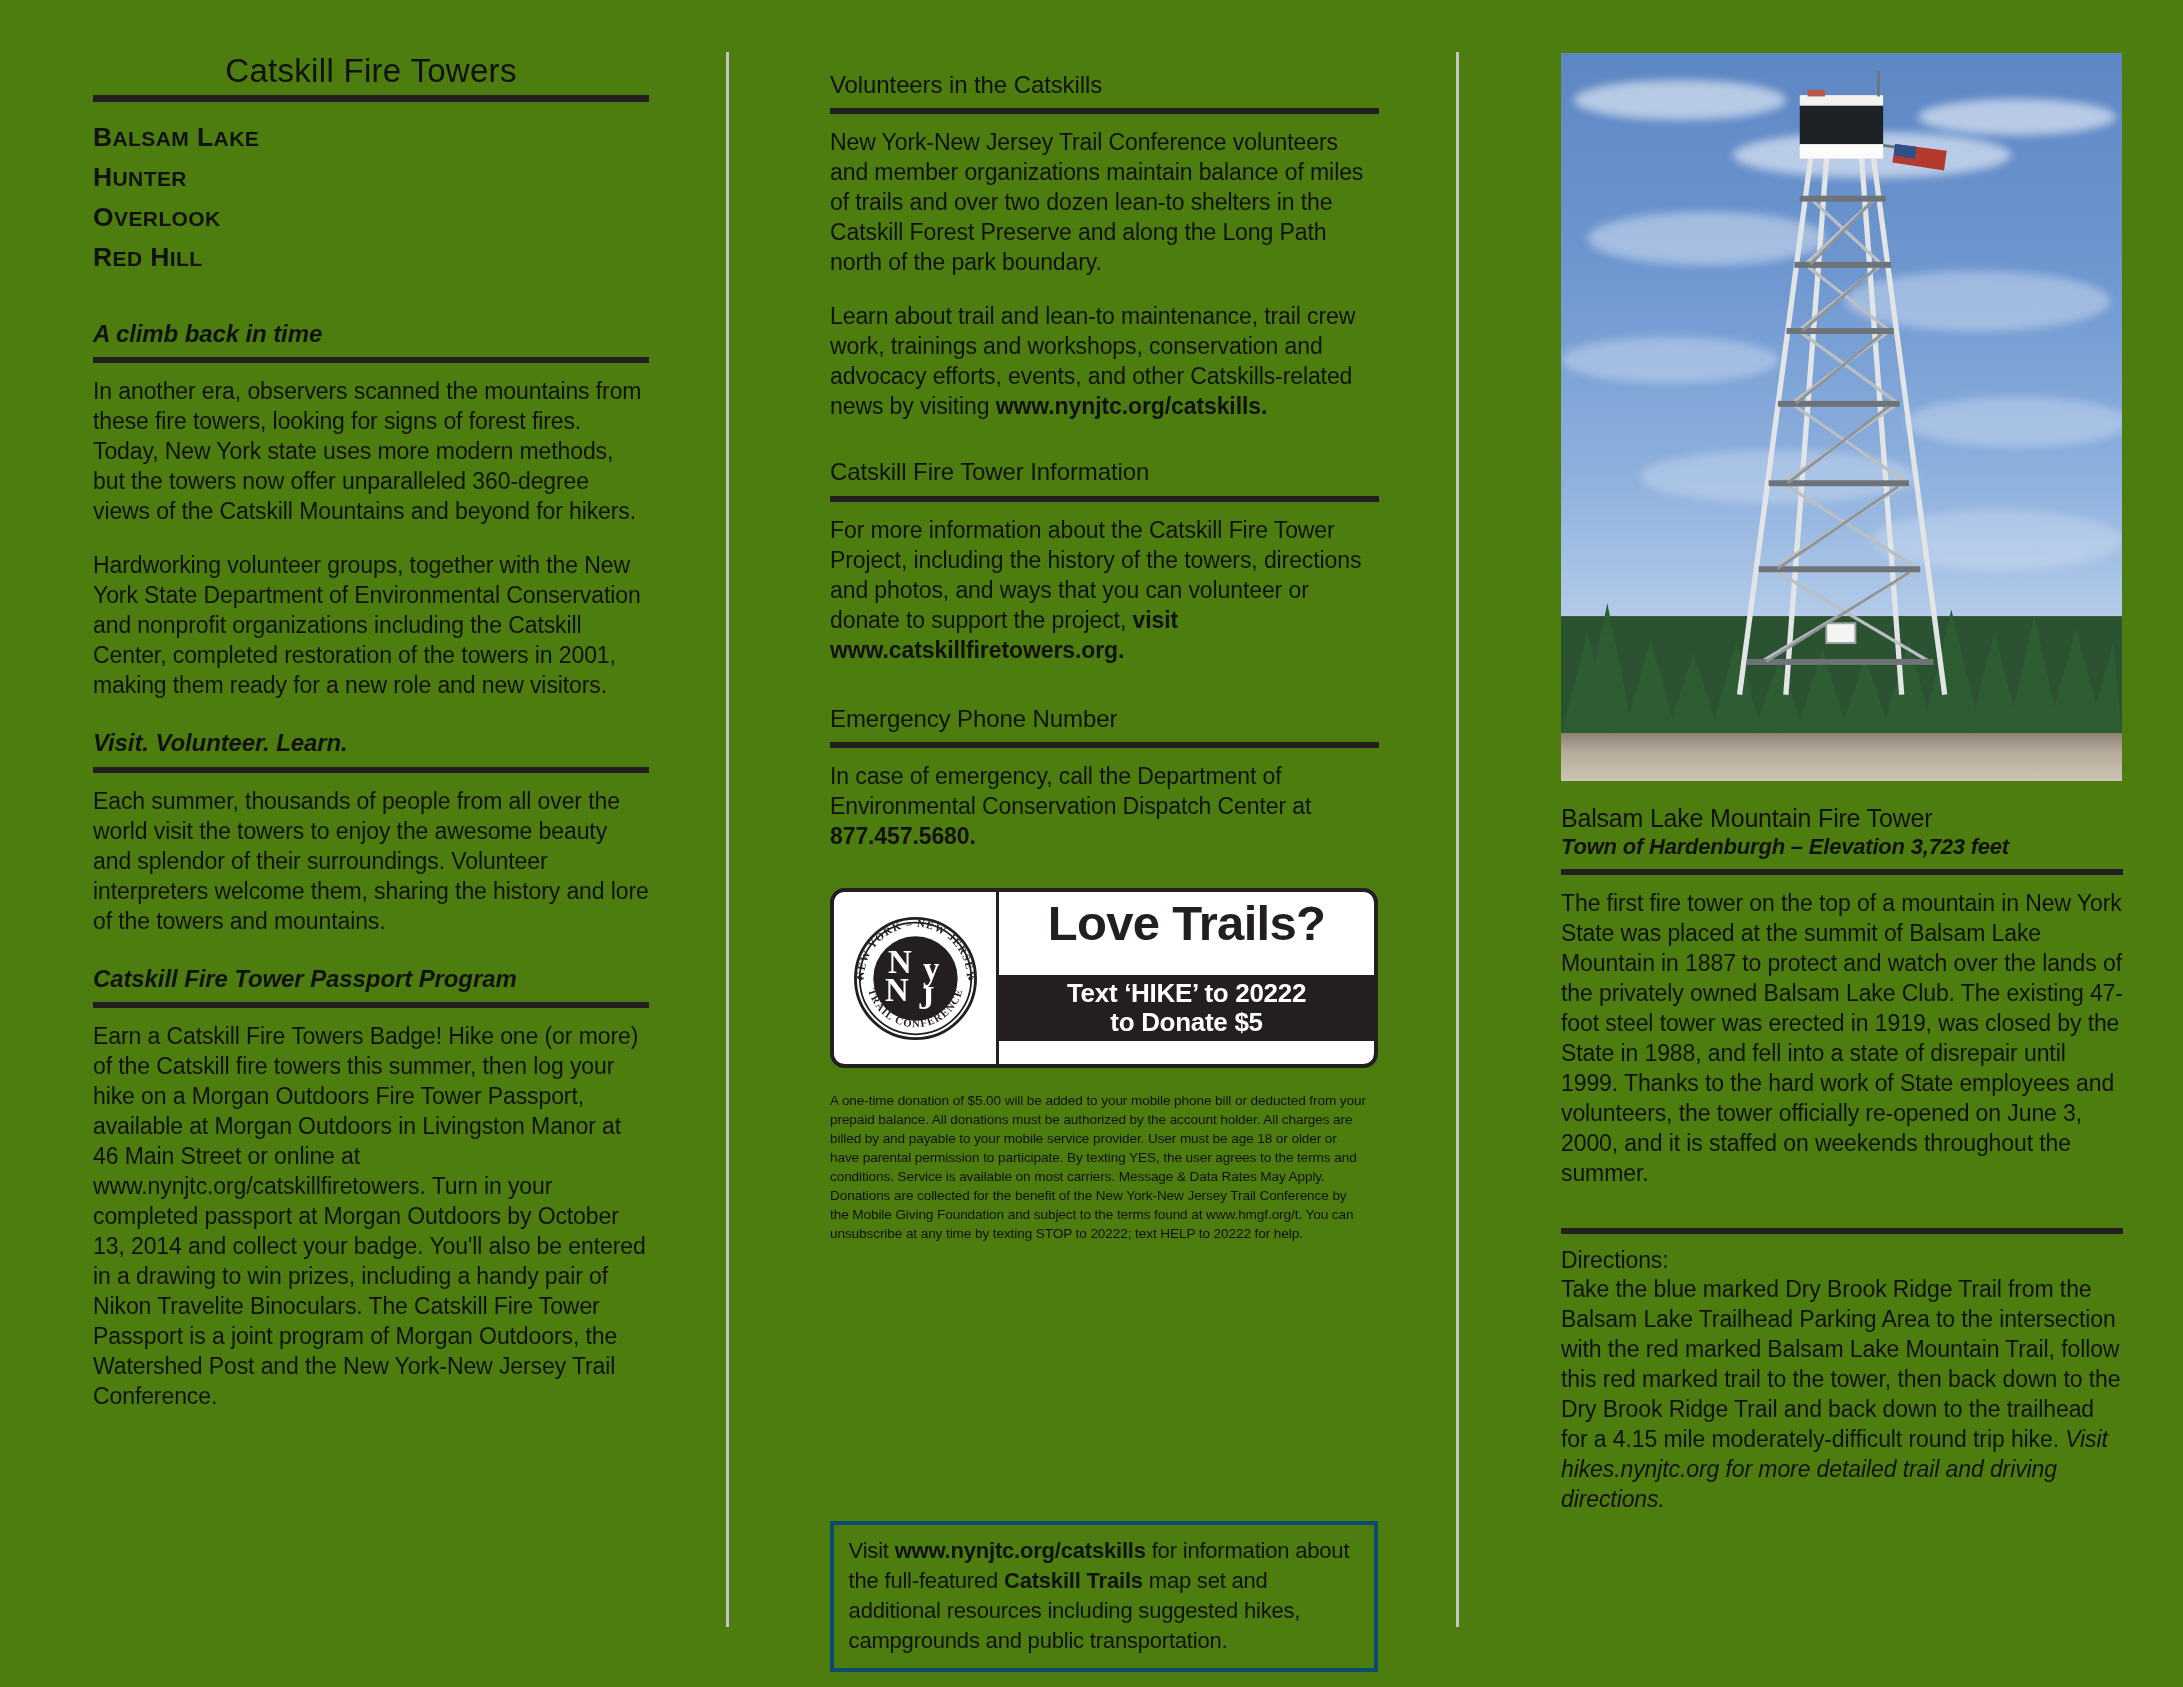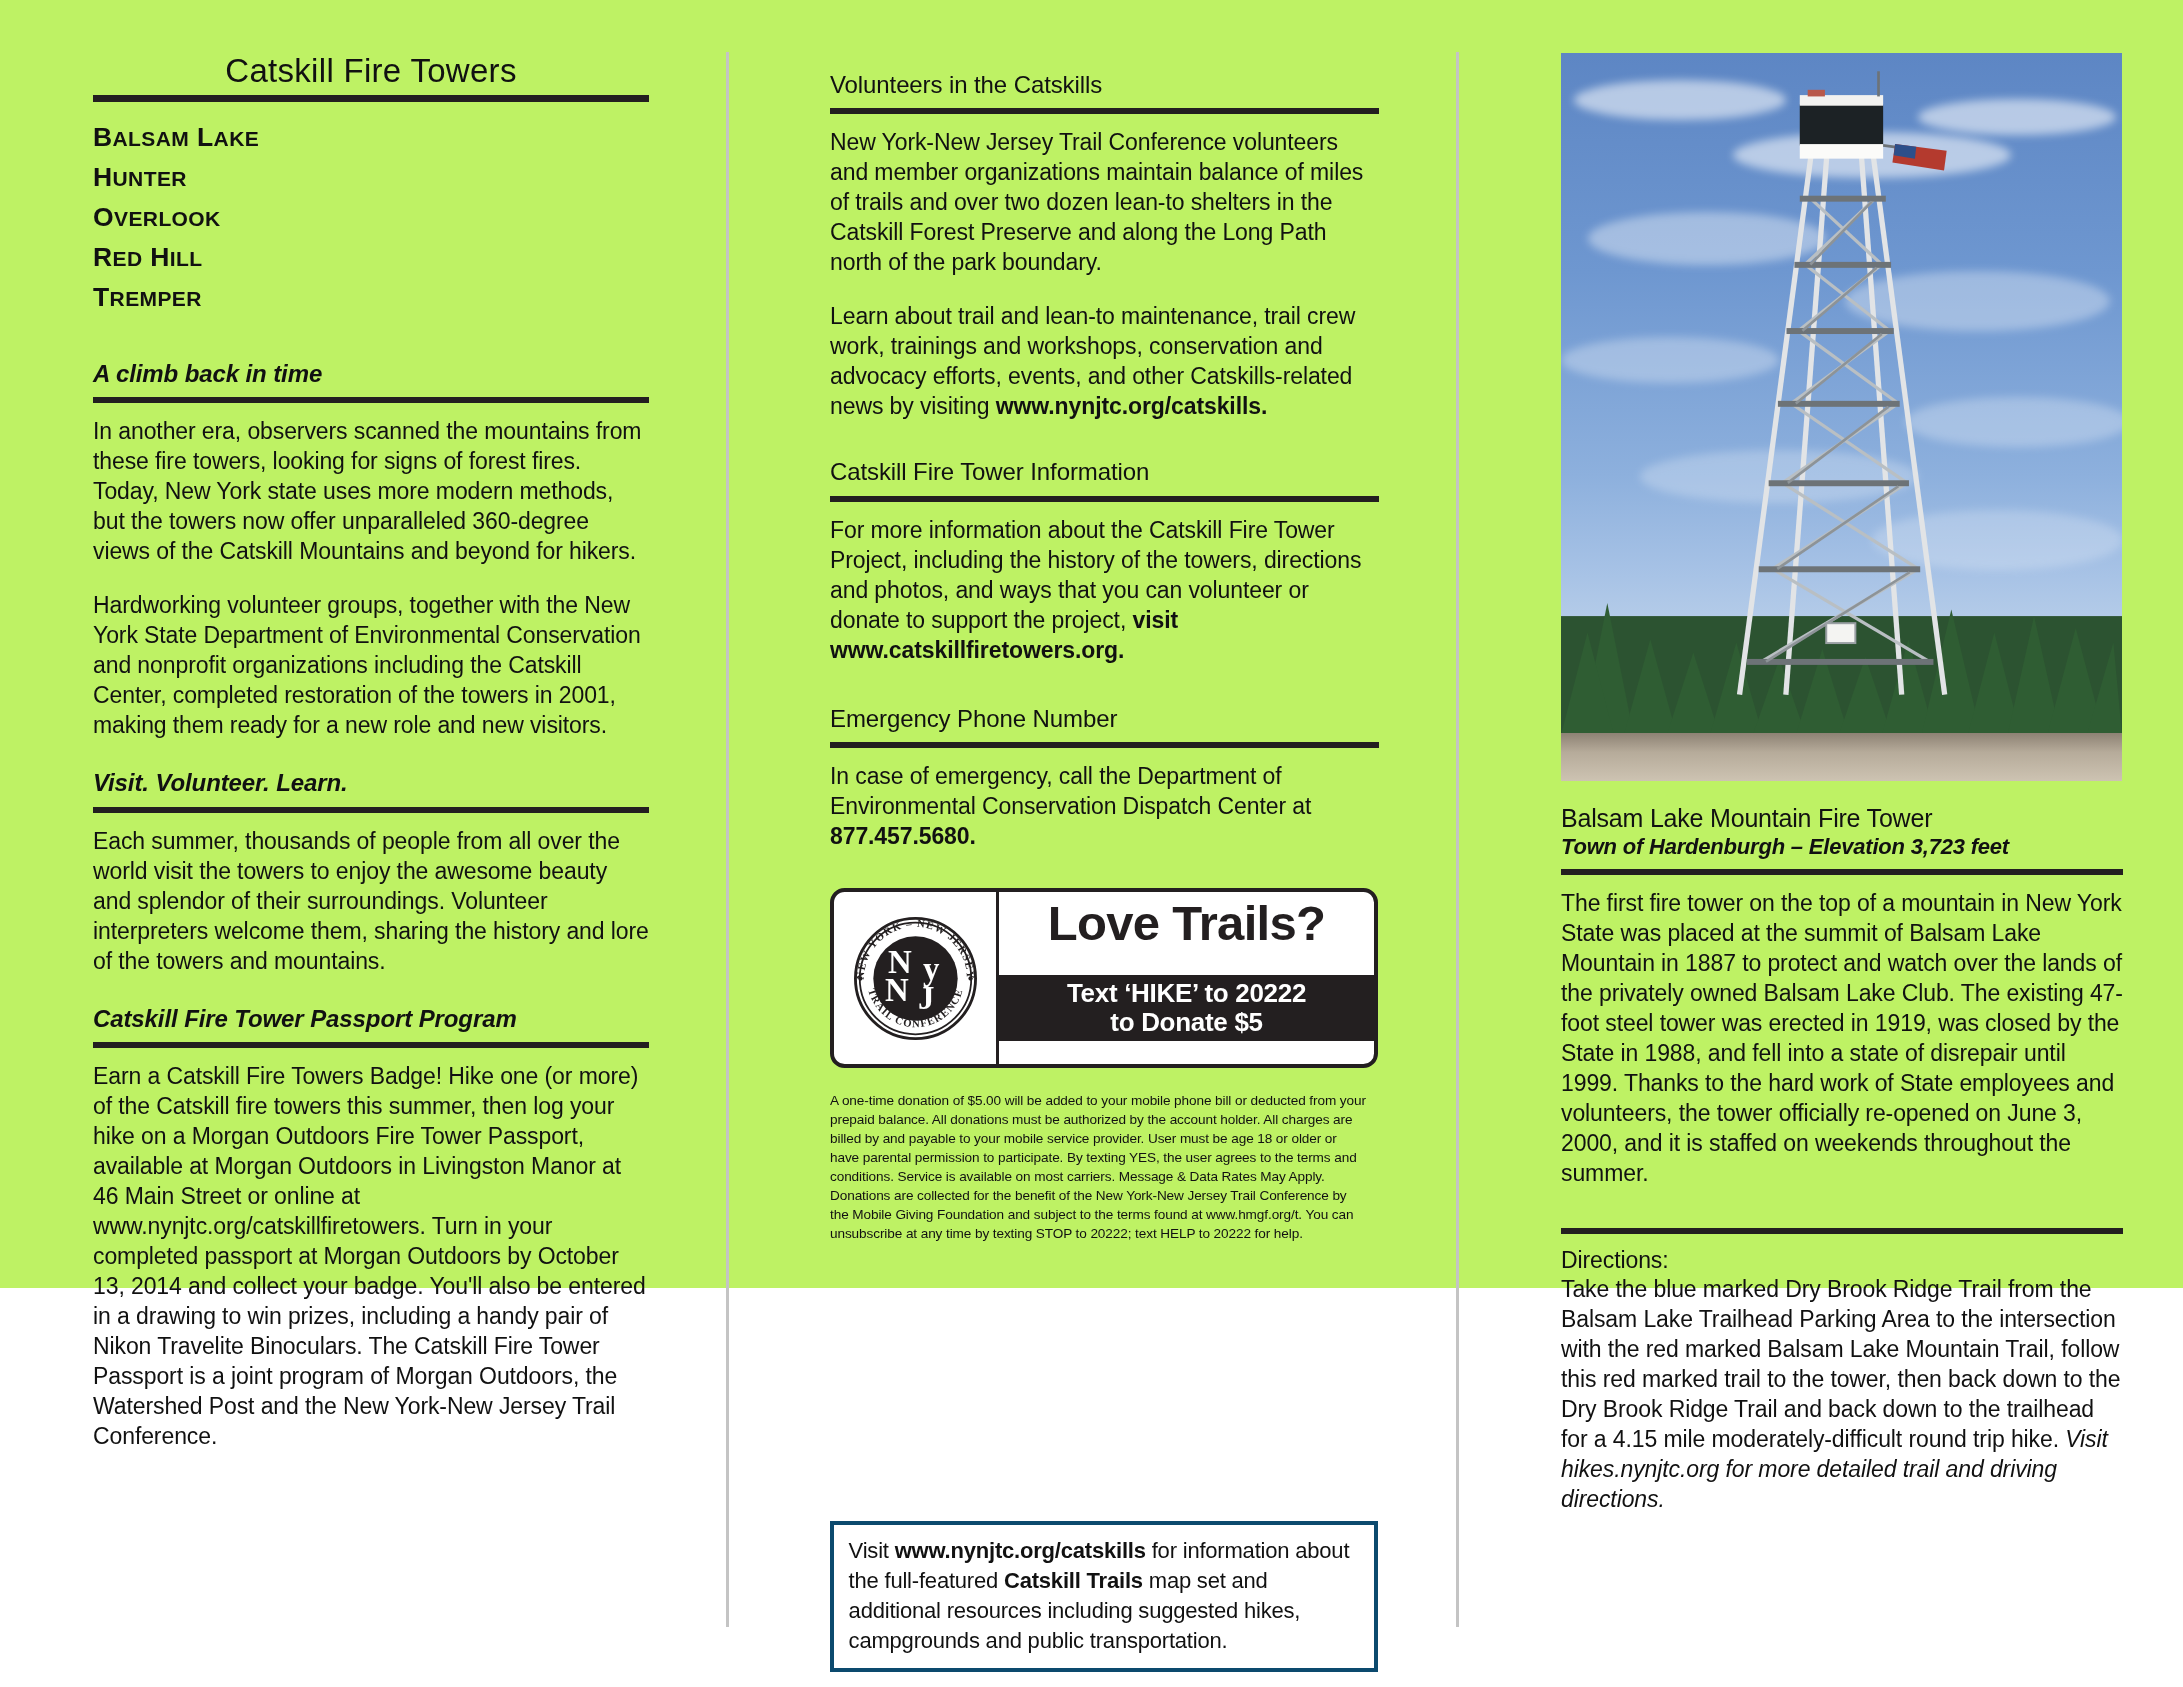--- a/index.html
+++ b/index.html
@@ -5,22 +5,22 @@
   * { box-sizing: border-box; margin: 0; padding: 0; }
   html, body {
     width: 2183px; height: 1687px;
     background: #ffffff;
     font-family: "Liberation Sans", sans-serif;
     color: #111111;
     overflow: hidden;
   }
   #page {
     position: relative;
-    width: 2183px; height: 1288px;
-    background: #bef264;
+    width: 2183px; height: 1687px;
+    background: #4d7c0f;
   }
 
   
   .col { position: absolute; top: 0; height: 1687px; }
   #col1 { left: 93px;  width: 556px; }
   #col2 { left: 830px; width: 549px; }
   #col3 { left: 1561px; width: 562px; }
 
   .vrule { position: absolute; top: 52px; width: 3.3px; height: 1575px;
            background: #c4c4c4; }
@@ -184,21 +184,20 @@
   <div class="col" id="col1">
 
     <h1 id="title">Catskill Fire Towers</h1>
     <div id="title-rule"></div>
 
     <div id="tower-list">
       <div class="tower-name"><span style="font-size:26.5px">B</span><span style="font-size:21px">ALSAM</span> <span style="font-size:26.5px">L</span><span style="font-size:21px">AKE</span></div>
       <div class="tower-name"><span style="font-size:26.5px">H</span><span style="font-size:21px">UNTER</span></div>
       <div class="tower-name"><span style="font-size:26.5px">O</span><span style="font-size:21px">VERLOOK</span></div>
       <div class="tower-name"><span style="font-size:26.5px">R</span><span style="font-size:21px">ED</span> <span style="font-size:26.5px">H</span><span style="font-size:21px">ILL</span></div>
-      <div class="tower-name"><span style="font-size:26.5px">T</span><span style="font-size:21px">REMPER</span></div>
     </div>
 
     <div class="section" style="margin-top:42px;">
       <div class="sec-head-italic">A climb back in time</div>
       <div class="rule"></div>
       <p class="body">In another era, observers scanned the mountains from these fire towers, looking for signs of forest fires. Today, New York state uses more modern methods, but the towers now offer unparalleled 360-degree views of the Catskill Mountains and beyond for hikers.</p>
       <p class="body">Hardworking volunteer groups, together with the New York State Department of Environmental Conservation and nonprofit organizations including the Catskill Center, completed restoration of the towers in 2001, making them ready for a new role and new visitors.</p>
     </div>
 
     <div class="section tight">

